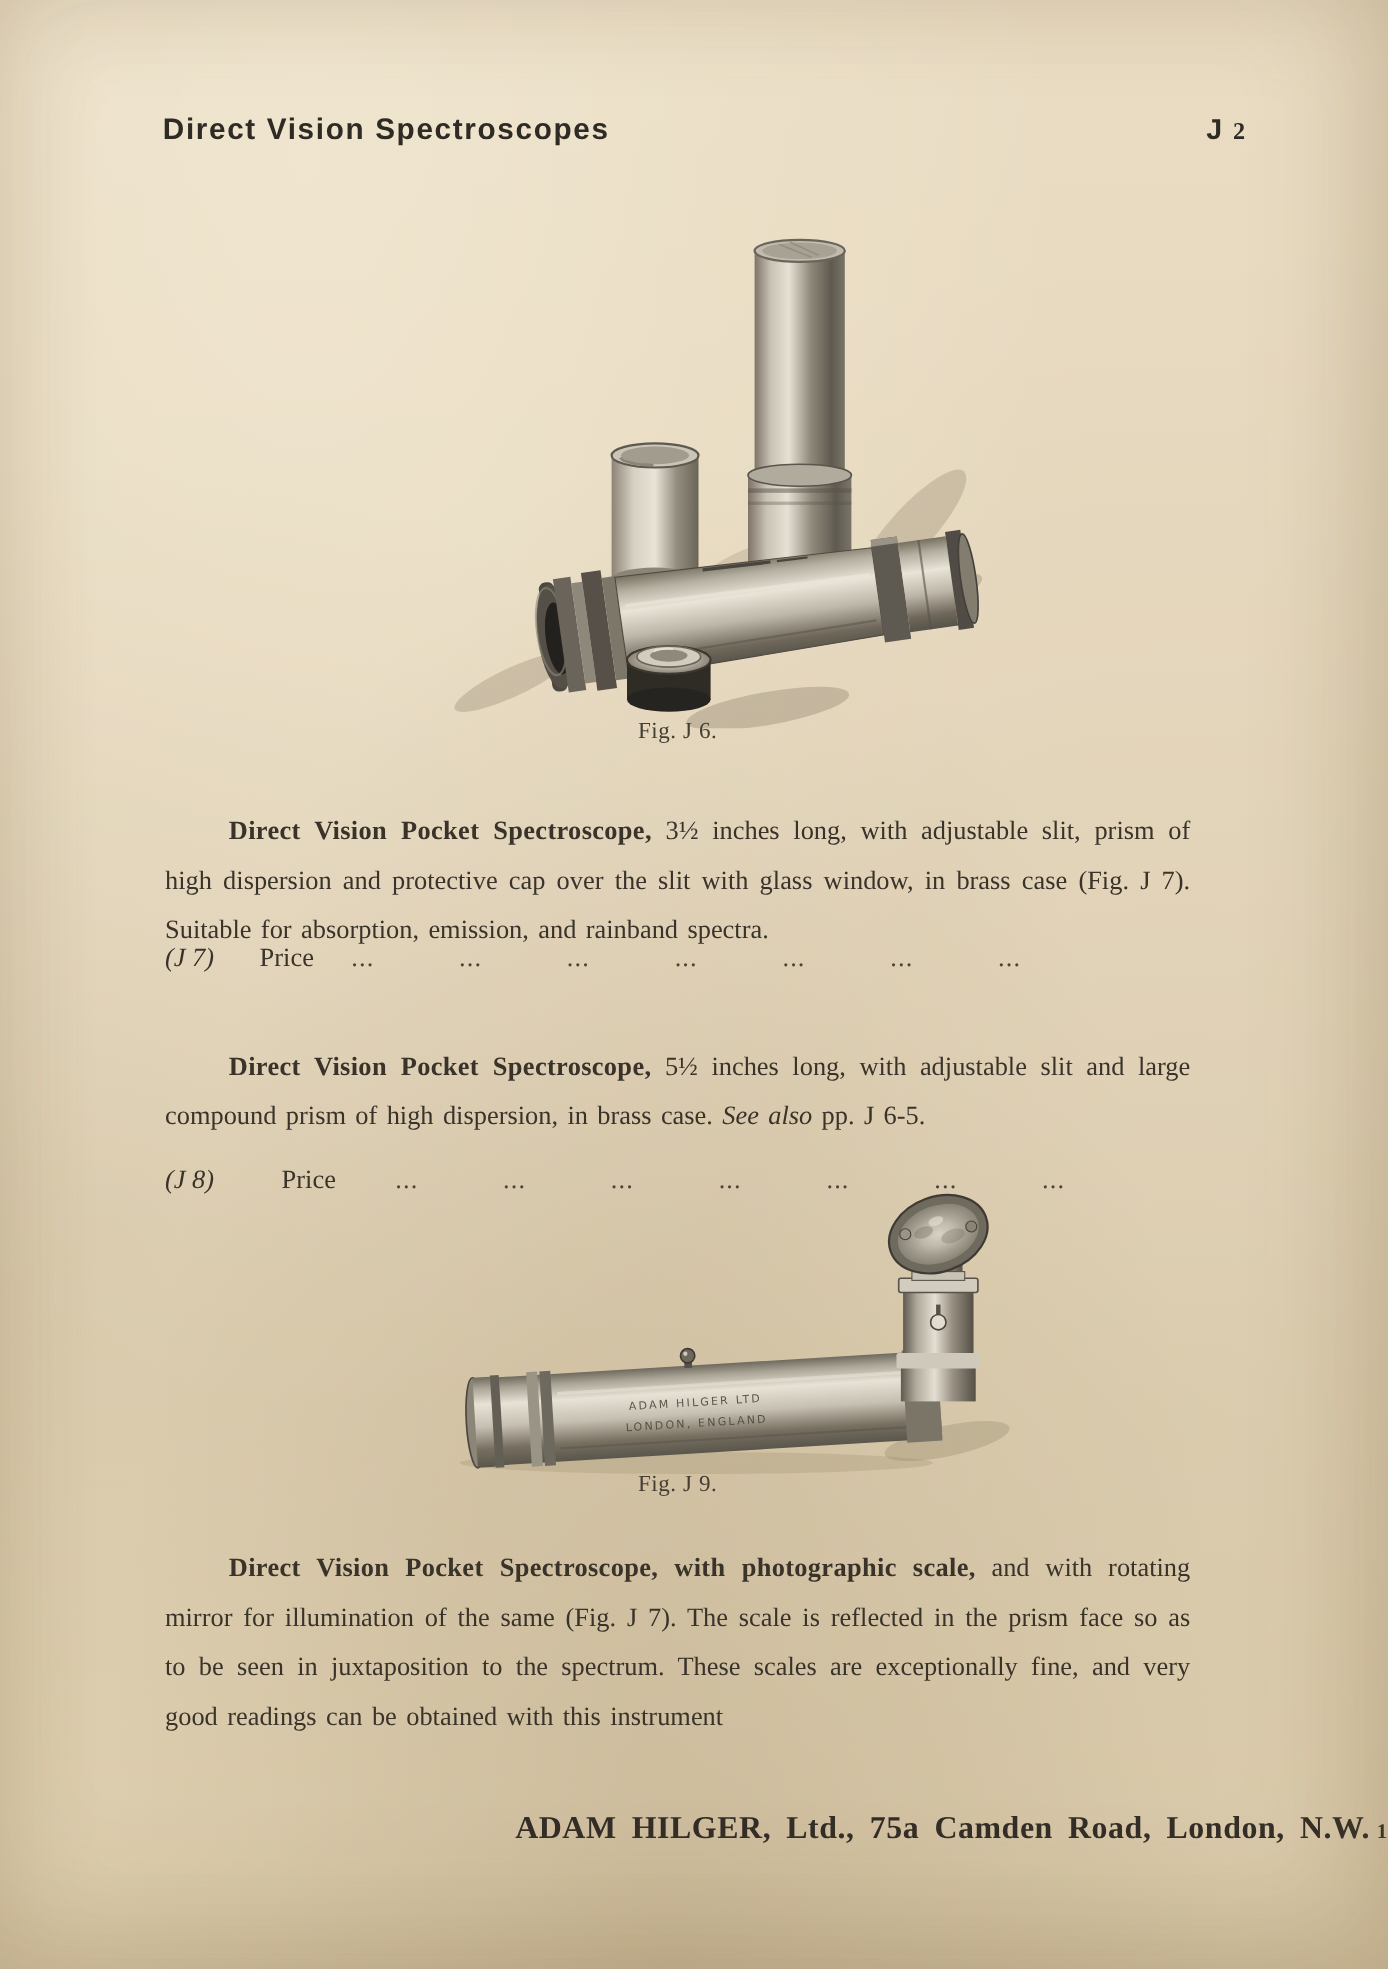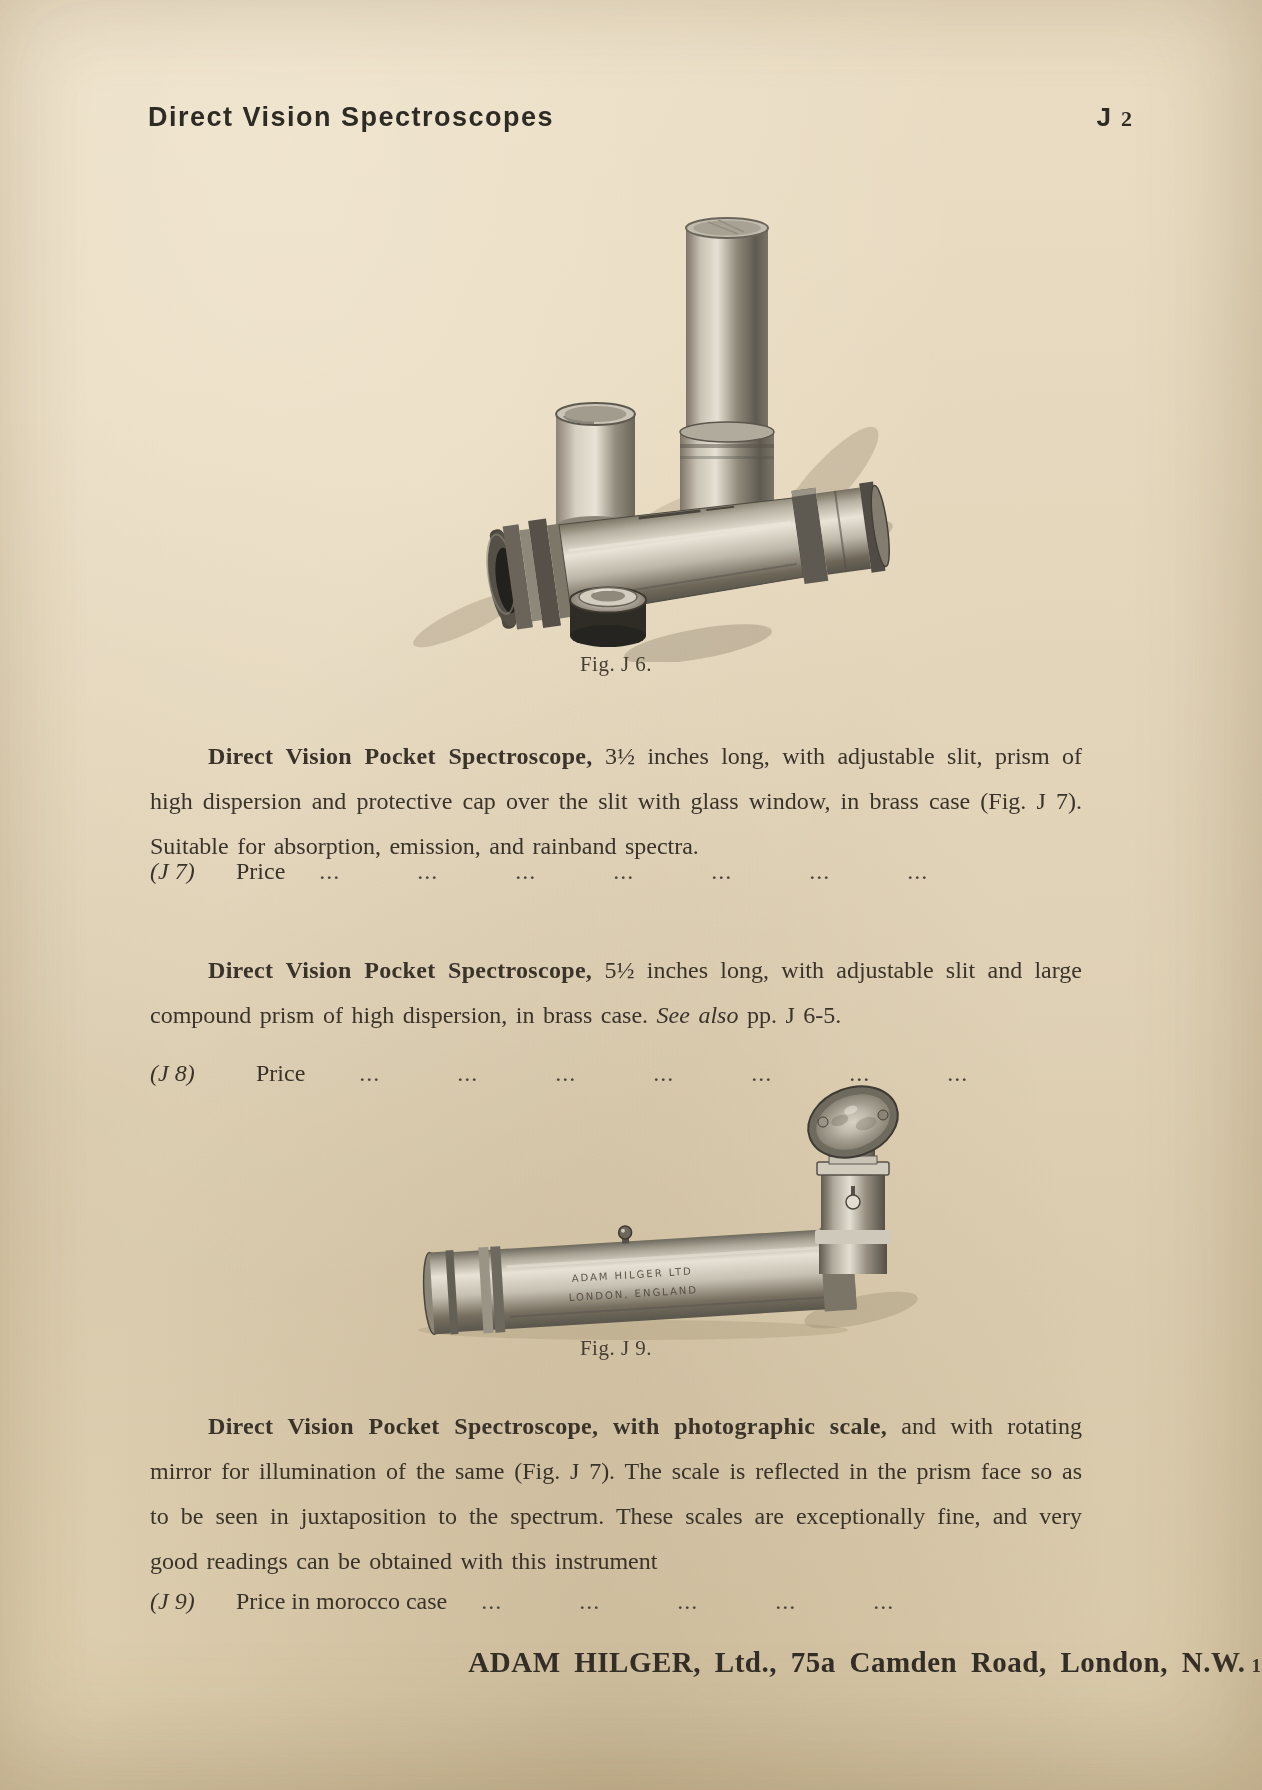--- a/index.html
+++ b/index.html
@@ -238,21 +238,16 @@
         </g>
         <circle cx="440" cy="40" r="5" fill="#9b9486" stroke="#45413a" stroke-width="1"></circle>
         <circle cx="500" cy="33" r="5" fill="#8a8376" stroke="#45413a" stroke-width="1"></circle>
       </g>
     </svg>
   </div>
 
   <div class="fig-caption" style="top:1336px;">Fig. J 9.</div>
 
   <p class="para" style="top:1404px;"><span class="lead">Direct Vision Pocket Spectroscope, with photographic scale,</span><span> and with rotating mirror for illumination of the same (Fig. J 7).  The scale is reflected in the prism face so as to be seen in juxtaposition to the spectrum.  These scales are exceptionally fine, and very good readings can be obtained with this instrument</span></p>
-  <div class="price-line" style="top:1588px;">
-    <span class="price-ref">(J 9)</span>
-    <span class="price-label">Price in morocco case</span>
-    <span class="price-dots">...           ...           ...           ...           ...</span>
-  </div>
 
   <div class="footer"><span>ADAM HILGER, Ltd., 75a Camden Road, London, N.W.</span><span class="district">1</span></div>
 
 </div>
 
 </body></html>

